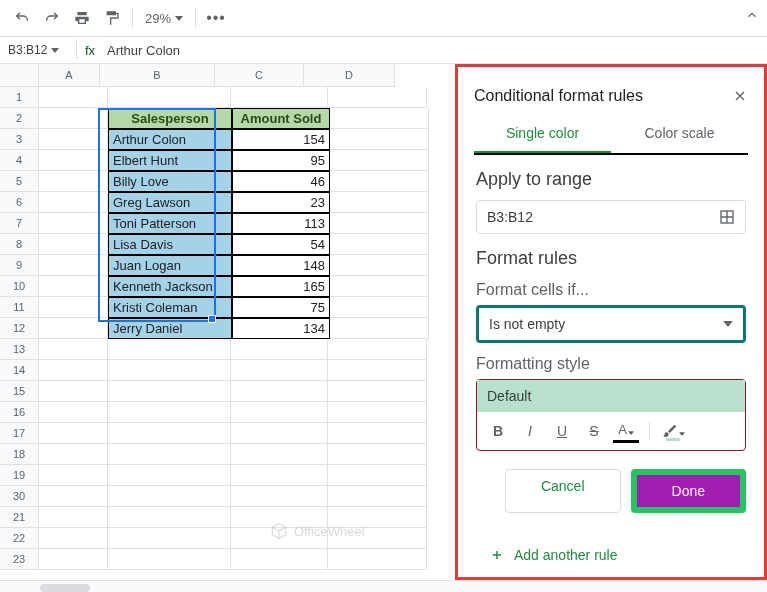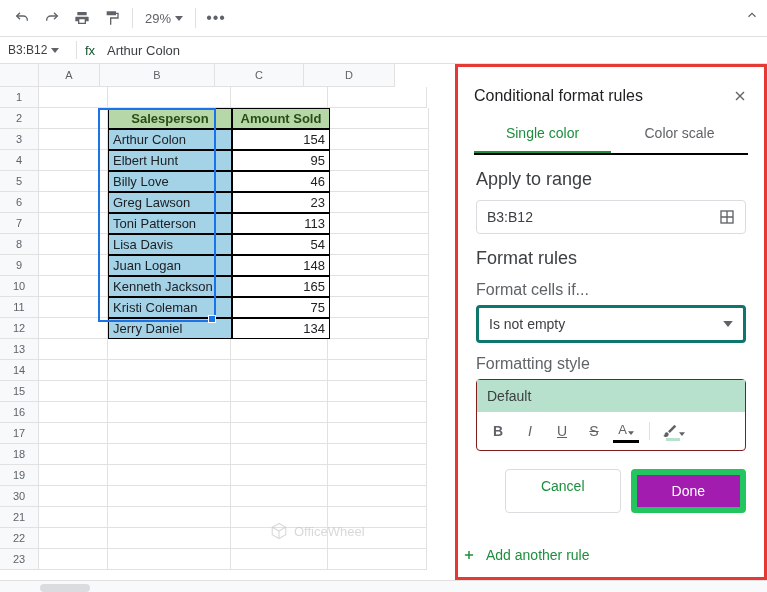--- a/index.html
+++ b/index.html
@@ -45,21 +45,21 @@
 .dropdown{display:flex;align-items:center;justify-content:space-between;border:3px solid #0f766e;border-radius:4px;padding:8px 10px;font-size:14px;cursor:pointer}
 .style-box{border:1px solid #7f1d1d;border-radius:4px;margin-top:4px}
 .style-prev{background:#b7e1cd;padding:8px 10px;font-size:14px}
 .style-tools{display:flex;align-items:center;padding:6px 8px;gap:6px}
 .fmt-btn{width:26px;height:26px;display:flex;align-items:center;justify-content:center;color:#5f6368;cursor:pointer;font-size:14px;font-family:Arial}
 .btn-row{display:flex;justify-content:flex-end;gap:10px;padding:18px}
 .btn{padding:8px 35px;border-radius:4px;font-size:14px;cursor:pointer;font-weight:500}
 .btn-cancel{border:1px solid #dadce0;background:#fff;color:#1e8e3e}
 .btn-done{background:#a21caf;color:#fff;border:6px solid #22c55e}
 .divider{height:1px;background:#e0e0e0;margin:0 18px}
-.add-rule{display:flex;align-items:center;gap:10px;color:#1e8e3e;padding:16px 4px;font-size:14px;cursor:pointer;font-weight:500}
+.add-rule{display:flex;align-items:center;gap:10px;color:#1e8e3e;padding:16px 32px;font-size:14px;cursor:pointer;font-weight:500}
 .hscroll{height:14px;border-top:1px solid #e0e0e0;background:#f8f9fa;position:relative}
 .hscroll-thumb{position:absolute;left:40px;top:3px;height:8px;width:50px;background:#dadce0;border-radius:4px}
 svg{display:block}
 </style>
 </head>
 <body>
 
 <div class="toolbar">
   <div class="tb-icon">
       <svg width="16" height="16" viewBox="0 0 24 24" fill="none" stroke="currentColor" stroke-width="2">

